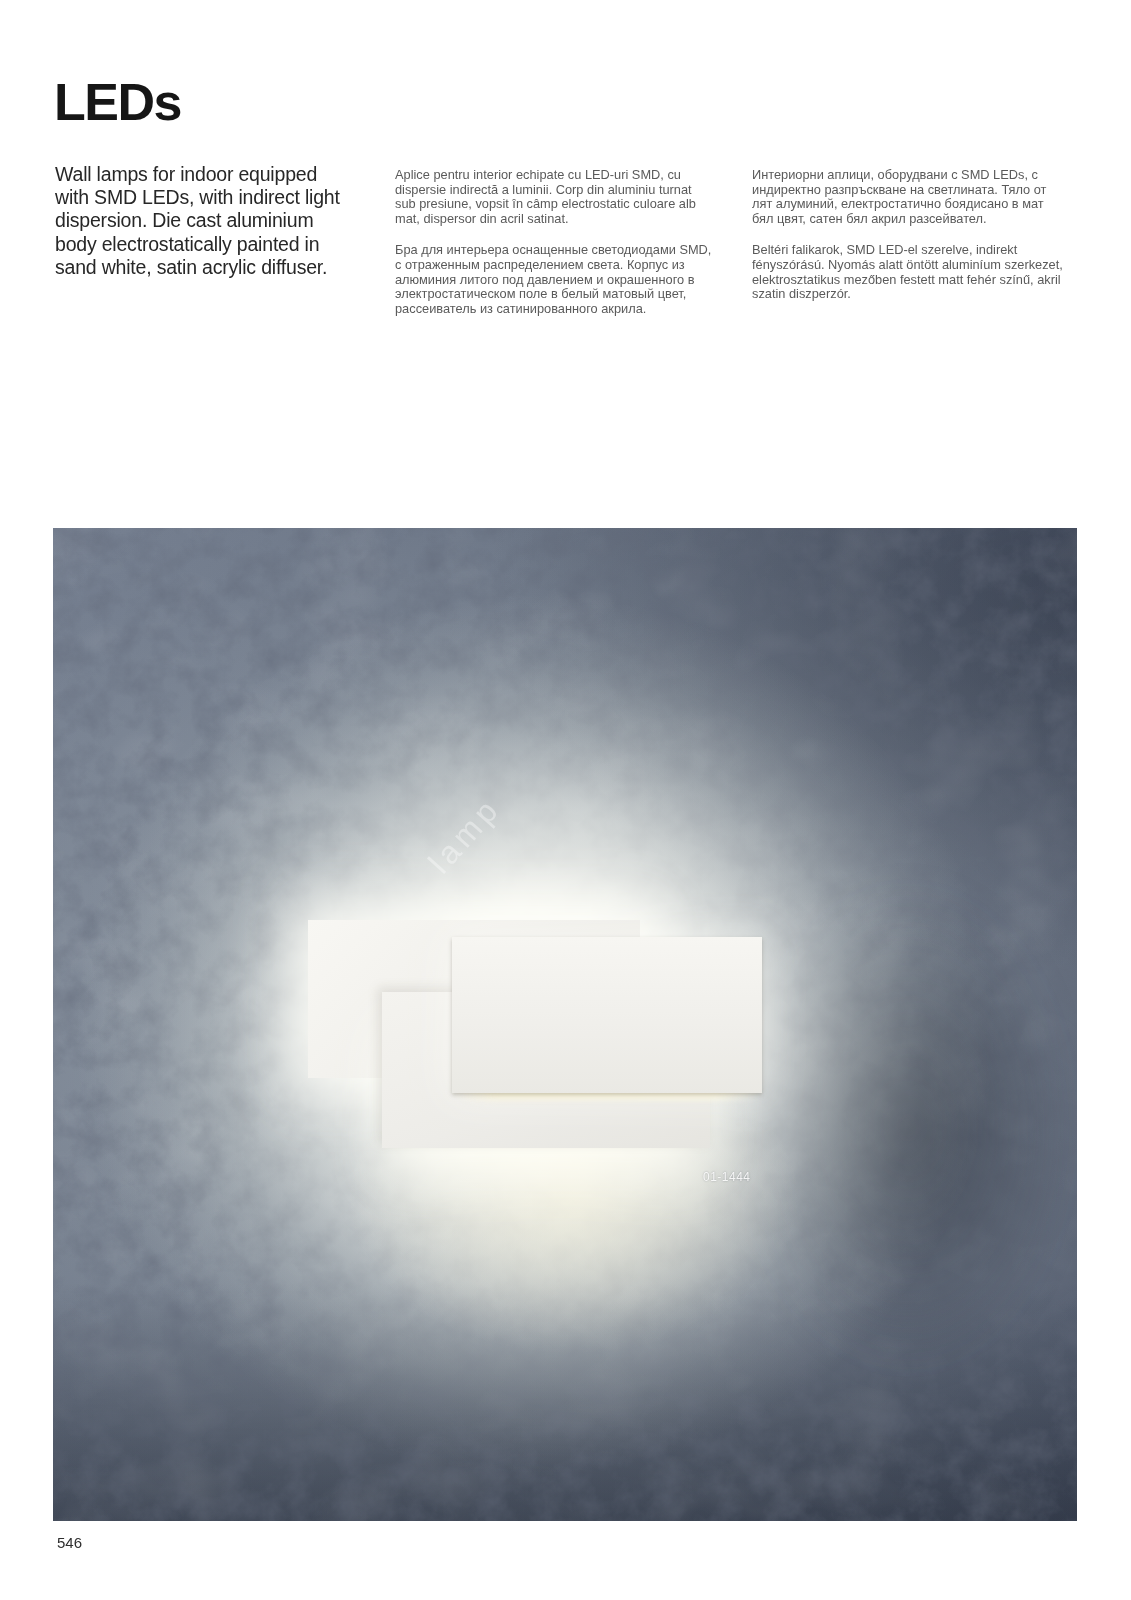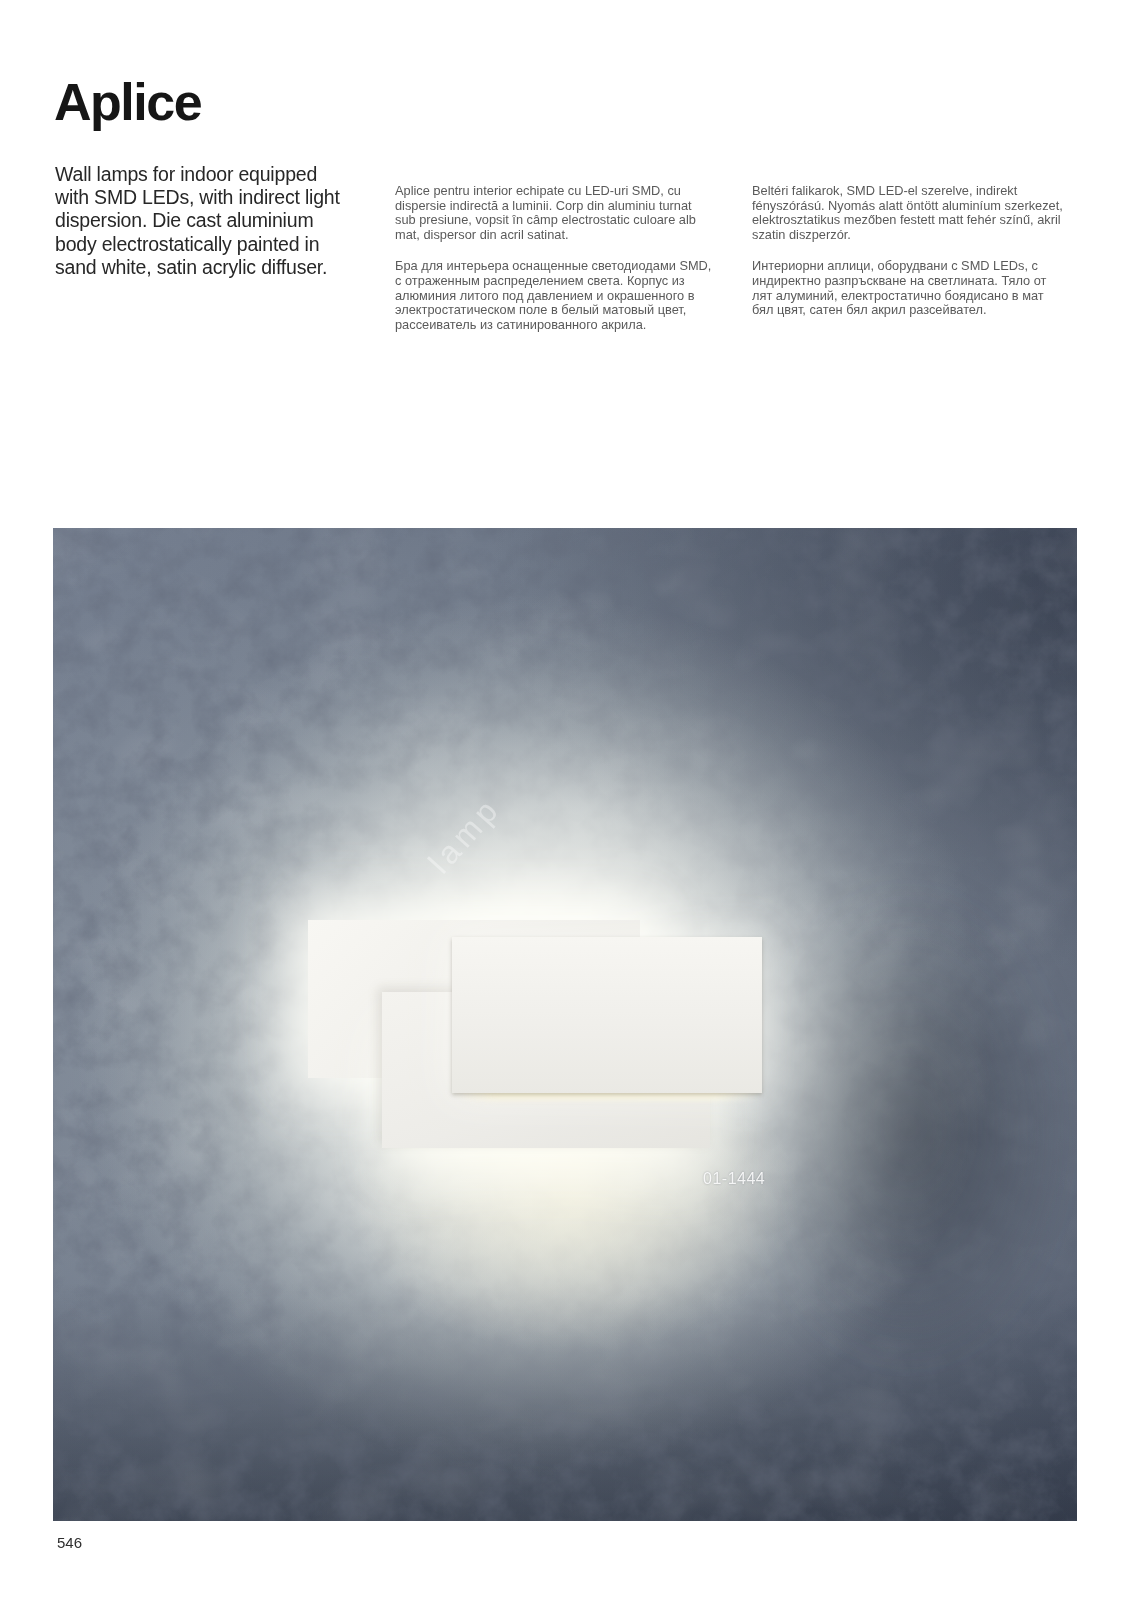--- a/index.html
+++ b/index.html
@@ -41,21 +41,21 @@
   }
   .lang-col {
     position: absolute;
     top: 168px;
     width: 335px;
     color: #5a5a5a;
   }
   .col-1 { left: 395px; }
   .col-2 { left: 752px; }
   .lang-col p {
-    margin: 16px 0 17px 0;
+    margin: 0 0 17px 0;
     font-size: 12.8px;
     line-height: 14.6px;
     white-space: pre-line;
   }
   
   .photo {
     position: absolute;
     left: 53px;
     top: 528px;
     width: 1024px;
@@ -116,67 +116,67 @@
   .watermark {
     left: 382px; top: 322px;
     font-size: 32px;
     letter-spacing: 5px;
     color: rgba(255,255,255,0.38);
     transform: rotate(-48deg);
     transform-origin: left center;
   }
   .product-code {
     left: 650px; top: 642px;
-    font-size: 16px;
+    font-size: 12px;
     letter-spacing: 0.5px;
     color: rgba(255,255,255,0.88);
     text-shadow: 0 0 2px rgba(60,66,80,0.4);
   }
   .page-number {
     position: absolute;
     left: 57px;
     top: 1534px;
     font-size: 15px;
     color: #2e2e2e;
   }
 </style>
 </head>
 <body>
 
 <main class="page">
 
-  <h1 class="title">Aplice</h1>
+  <h1 class="title">LEDs</h1>
 
   <p class="desc-en">Wall lamps for indoor equipped
 with SMD LEDs, with indirect light
 dispersion. Die cast aluminium
 body electrostatically painted in
 sand white, satin acrylic diffuser.</p>
 
   <div class="lang-col col-1">
     <p>Aplice pentru interior echipate cu LED-uri SMD, cu
 dispersie indirectă a luminii. Corp din aluminiu turnat
 sub presiune, vopsit în câmp electrostatic culoare alb
 mat, dispersor din acril satinat.</p>
     <p>Бра для интерьера оснащенные светодиодами SMD,
 с отраженным распределением света. Корпус из
 алюминия литого под давлением и окрашенного в
 электростатическом поле в белый матовый цвет,
 рассеиватель из сатинированного акрила.</p>
   </div>
 
   <div class="lang-col col-2">
+    <p>Интериорни аплици, оборудвани с SMD LEDs, с
+индиректно разпръскване на светлината. Тяло от
+лят алуминий, електростатично боядисано в мат
+бял цвят, сатен бял акрил разсейвател.</p>
     <p>Beltéri falikarok, SMD LED-el szerelve, indirekt
 fényszórású. Nyomás alatt öntött aluminíum szerkezet,
 elektrosztatikus mezőben festett matt fehér színű, akril
 szatin diszperzór.</p>
-    <p>Интериорни аплици, оборудвани с SMD LEDs, с
-индиректно разпръскване на светлината. Тяло от
-лят алуминий, електростатично боядисано в мат
-бял цвят, сатен бял акрил разсейвател.</p>
   </div>
 
   <figure class="photo">
 
     <svg class="noise" width="1024" height="993" xmlns="http://www.w3.org/2000/svg">
       <defs>
         <filter id="speckleLight" x="0" y="0" width="100%" height="100%">
           <feTurbulence type="fractalNoise" baseFrequency="0.012 0.016" numOctaves="3" seed="4" stitchTiles="stitch"></feTurbulence>
           <feColorMatrix type="matrix" values="0 0 0 0 1  0 0 0 0 1  0 0 0 0 1  0.9 0 0 0 -0.45"></feColorMatrix>
         </filter>

